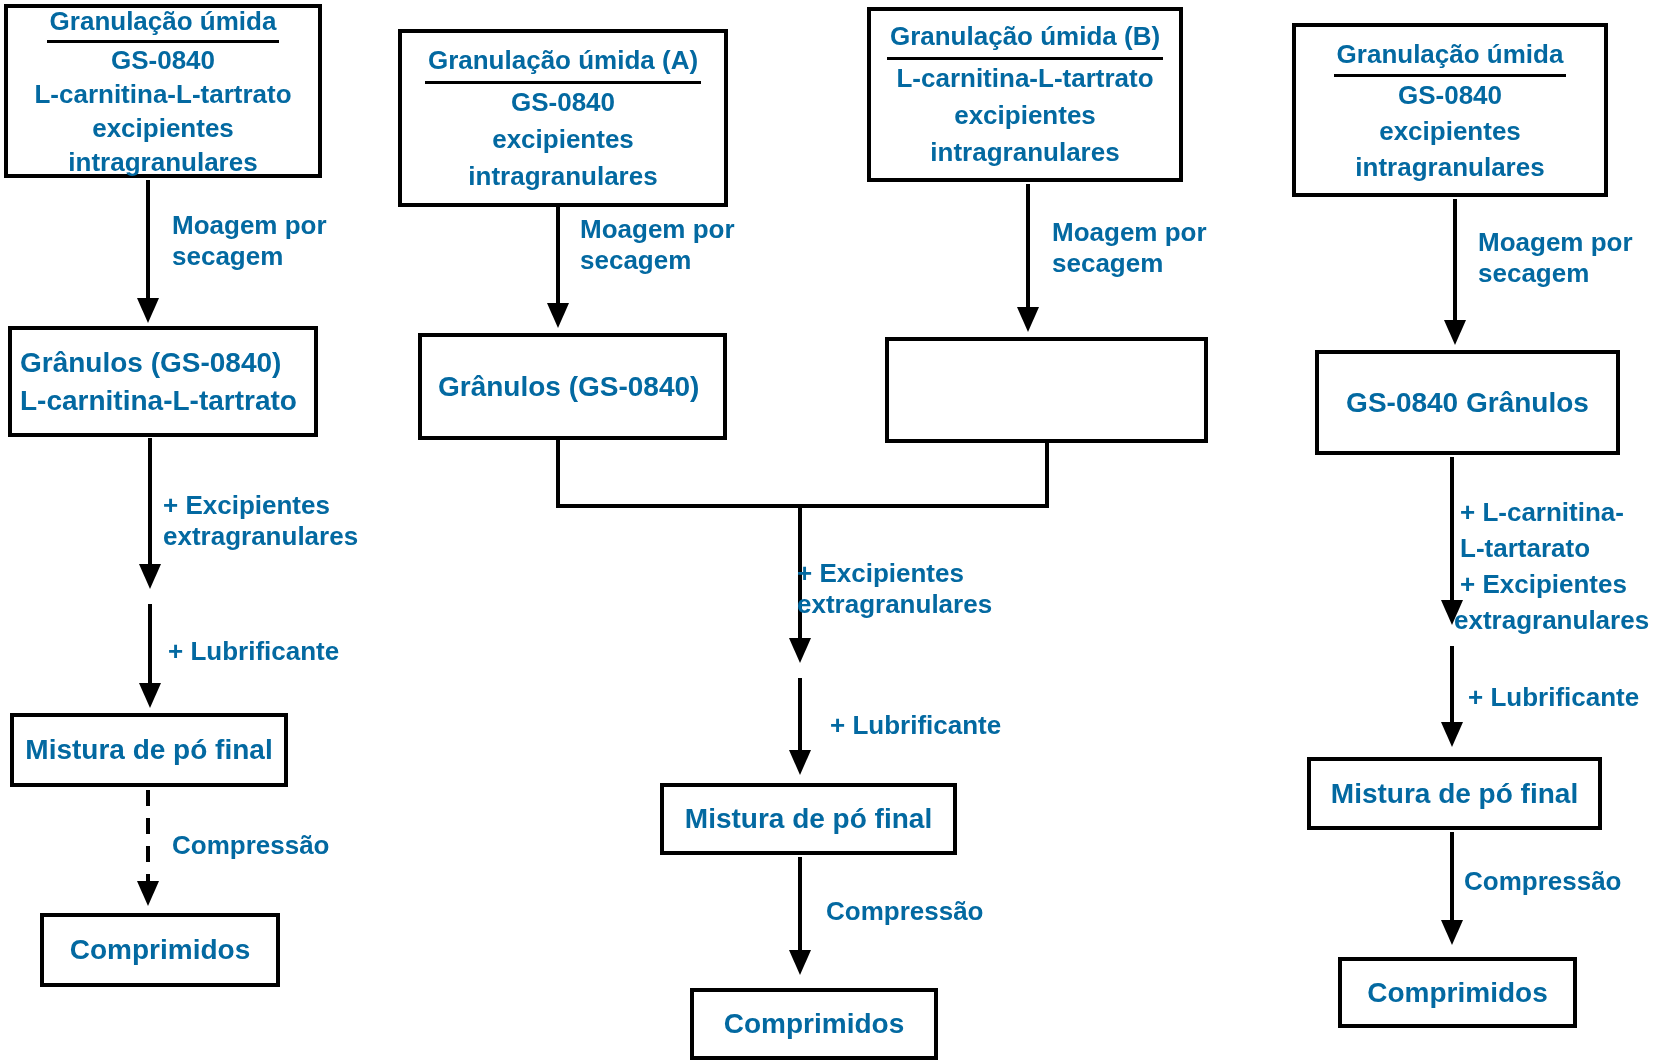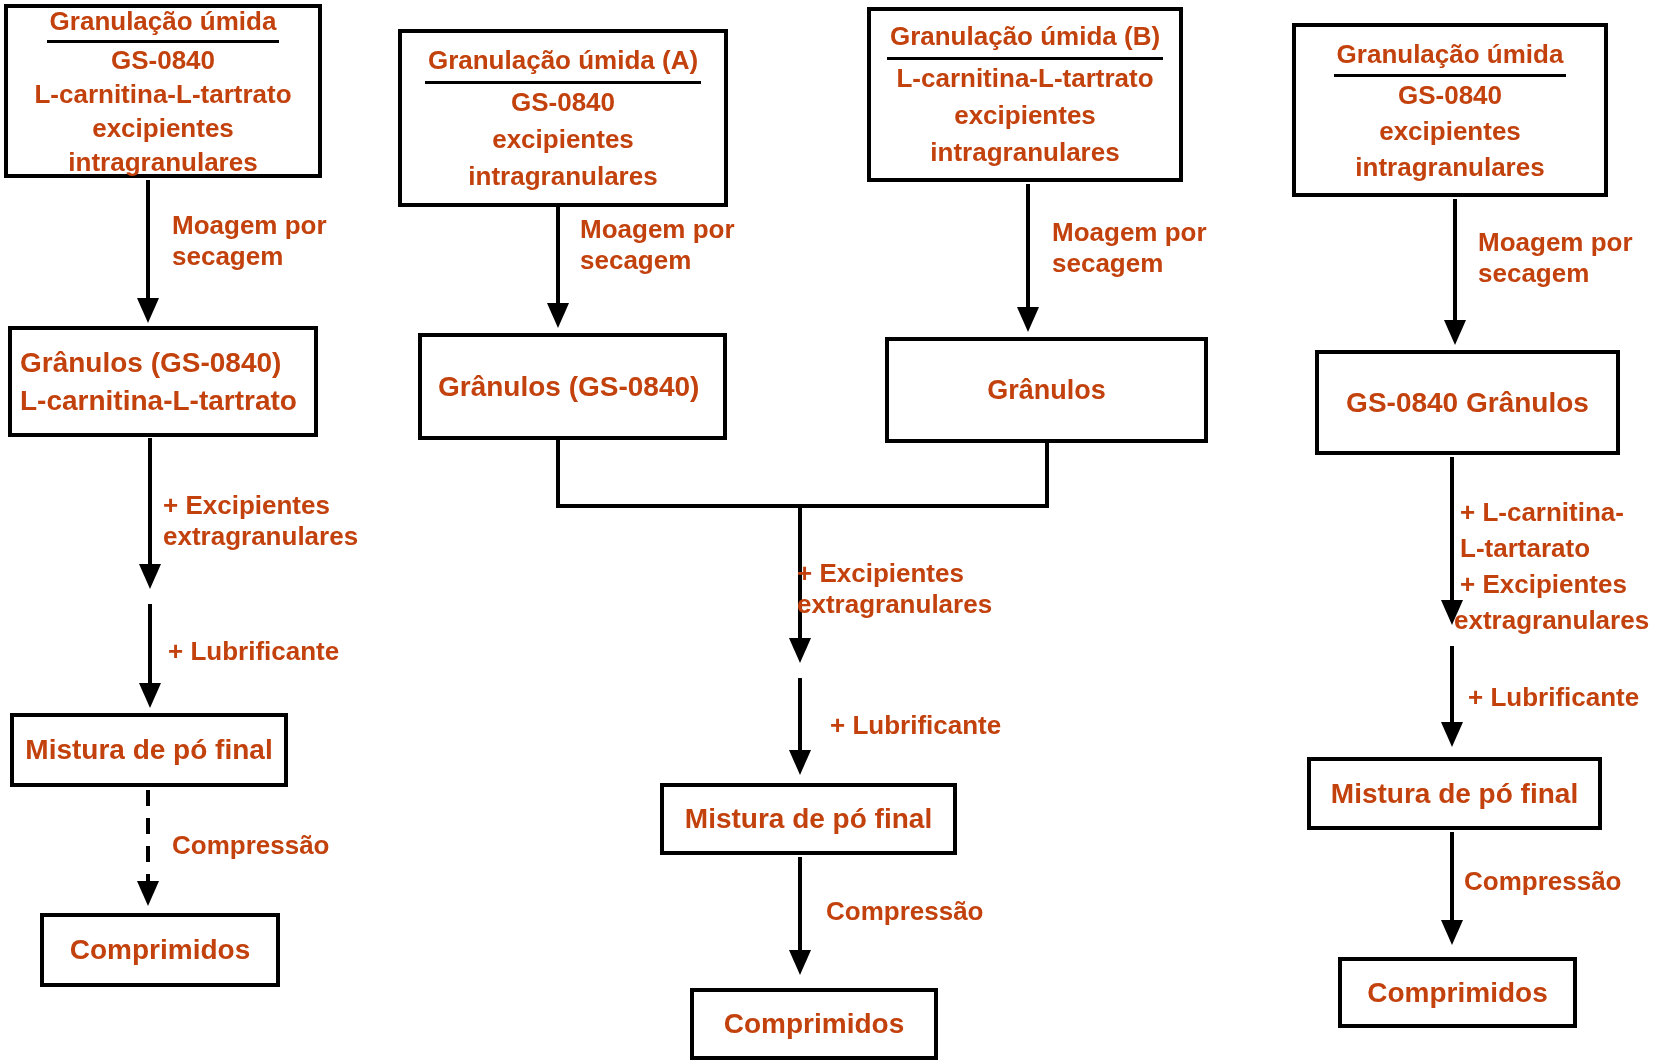--- a/index.html
+++ b/index.html
@@ -1,18 +1,18 @@
 <!DOCTYPE html>
 <html><head>
 <meta charset="utf-8">
 <style>
   html,body{margin:0;padding:0;background:#ffffff;}
   .canvas{
     position:relative;width:1676px;height:1063px;background:#ffffff;
-    font-family:"Liberation Sans",sans-serif;font-weight:700;color:#c2410c;
+    font-family:"Liberation Sans",sans-serif;font-weight:700;color:#0369a1;
     overflow:hidden;
   }
   .connectors{position:absolute;left:0;top:0;}
   .box{
     position:absolute;box-sizing:border-box;border:4px solid #000;background:#fff;
     display:flex;flex-direction:column;justify-content:center;
     text-align:center;font-size:26px;line-height:36px;
   }
   .box .title-line{display:block;}
   .box .title-line span{display:inline-block;border-bottom:3px solid #000;padding:0 3px 2px;}
@@ -86,21 +86,20 @@
   </div>
 
   <div class="box" style="left:867px;top:7px;width:316px;height:175px;line-height:37px;">
     <span class="title-line"><span>Granulação úmida (B)</span></span>
     <span>L-carnitina-L-tartrato</span>
     <span>excipientes</span>
     <span>intragranulares</span>
   </div>
   <div class="lbl" style="left:1052px;top:217px;width:180px;">Moagem por secagem</div>
   <div class="box" style="left:885px;top:337px;width:323px;height:106px;line-height:38px;font-size:27px;">
-    <span>Grânulos</span>
   </div>
 
   <div class="lbl" style="left:797px;top:558px;width:220px;">+ Excipientes extragranulares</div>
   <div class="lbl" style="left:830px;top:710px;width:240px;">+ Lubrificante</div>
   <div class="box big" style="left:660px;top:783px;width:297px;height:72px;">
     <span>Mistura de pó final</span>
   </div>
   <div class="lbl" style="left:826px;top:896px;width:240px;">Compressão</div>
   <div class="box big" style="left:690px;top:988px;width:248px;height:72px;">
     <span>Comprimidos</span>

